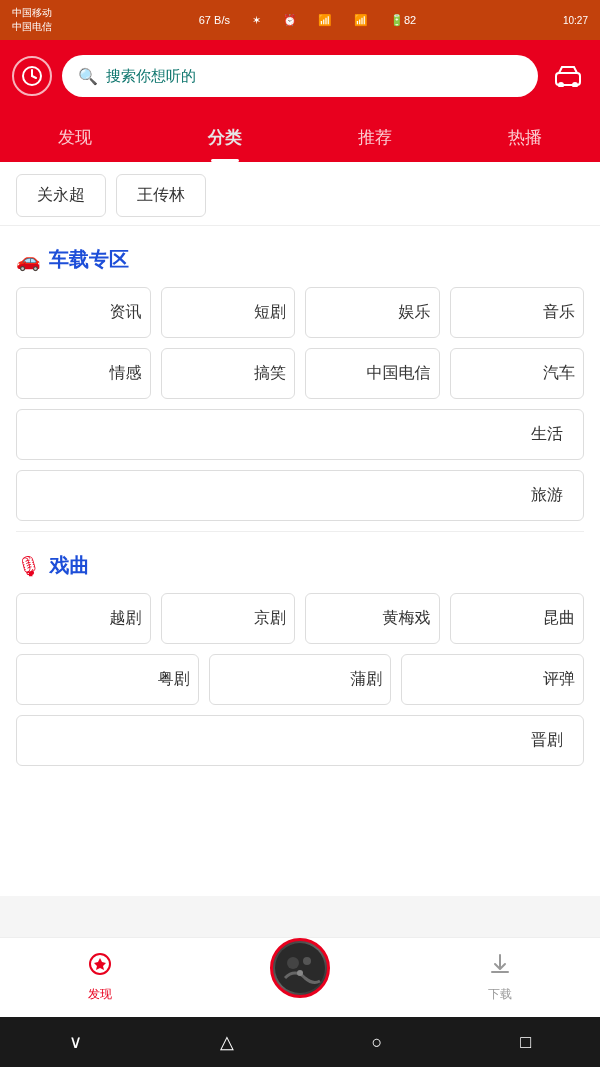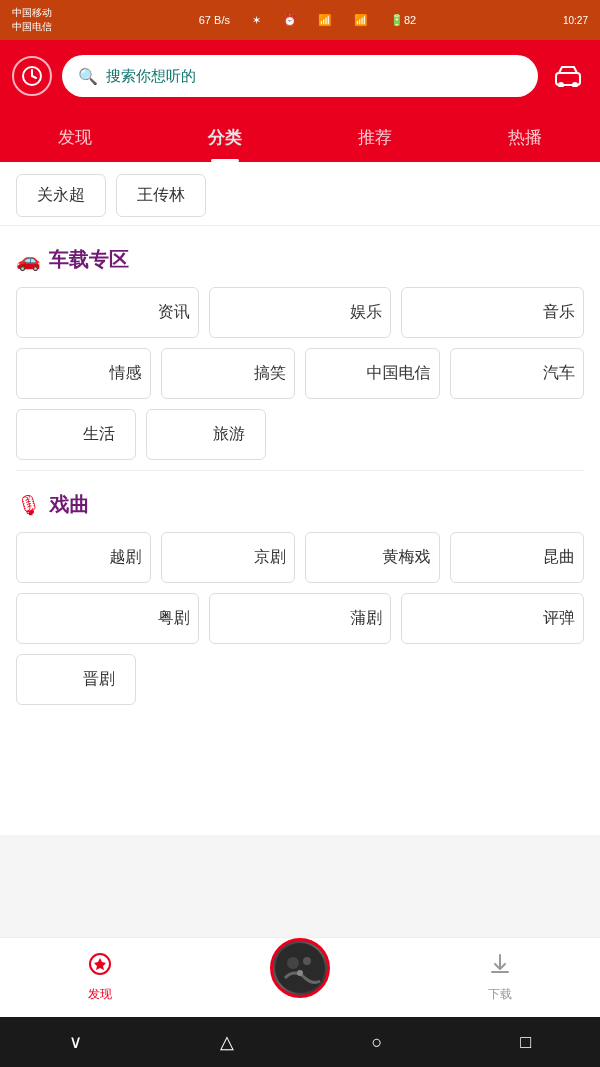--- a/index.html
+++ b/index.html
@@ -118,21 +118,21 @@
     .section-header {
       display: flex;
       align-items: center;
       gap: 8px;
       padding: 20px 16px 14px;
     }
     .section-icon { font-size: 20px; color: #e8001e; }
     .section-title {
       font-size: 20px;
       font-weight: bold;
-      color: #701a75;
+      color: #1d4ed8;
     }
 
     
     .divider {
       height: 1px;
       background: #eee;
       margin: 0 16px;
     }
 
     
@@ -192,20 +192,21 @@
       flex-wrap: nowrap;
     }
     .tag-row .tag-btn {
       flex: 1;
       padding: 14px 8px;
     }
     .tag-row-partial {
       display: flex;
       gap: 10px;
       padding: 0 16px 10px;
+      flex-direction: column;
     }
     .tag-row-partial .tag-btn {
       min-width: 120px;
       padding: 14px 20px;
     }
   </style>
 </head>
 <body>
 
 <div class="status-bar">
@@ -268,20 +269,21 @@
     <button class="tag-btn">王传林</button>
   </div>
 
   <div class="section-header">
     <span class="section-icon">🚗</span>
     <span class="section-title">车载专区</span>
   </div>
 
   <div class="tag-row">
     <button class="tag-btn">资讯</button>
+    <button class="tag-btn">短剧</button>
     <button class="tag-btn">娱乐</button>
     <button class="tag-btn">音乐</button>
   </div>
 
   <div class="tag-row">
     <button class="tag-btn">情感</button>
     <button class="tag-btn">搞笑</button>
     <button class="tag-btn">中国电信</button>
     <button class="tag-btn">汽车</button>
   </div>

